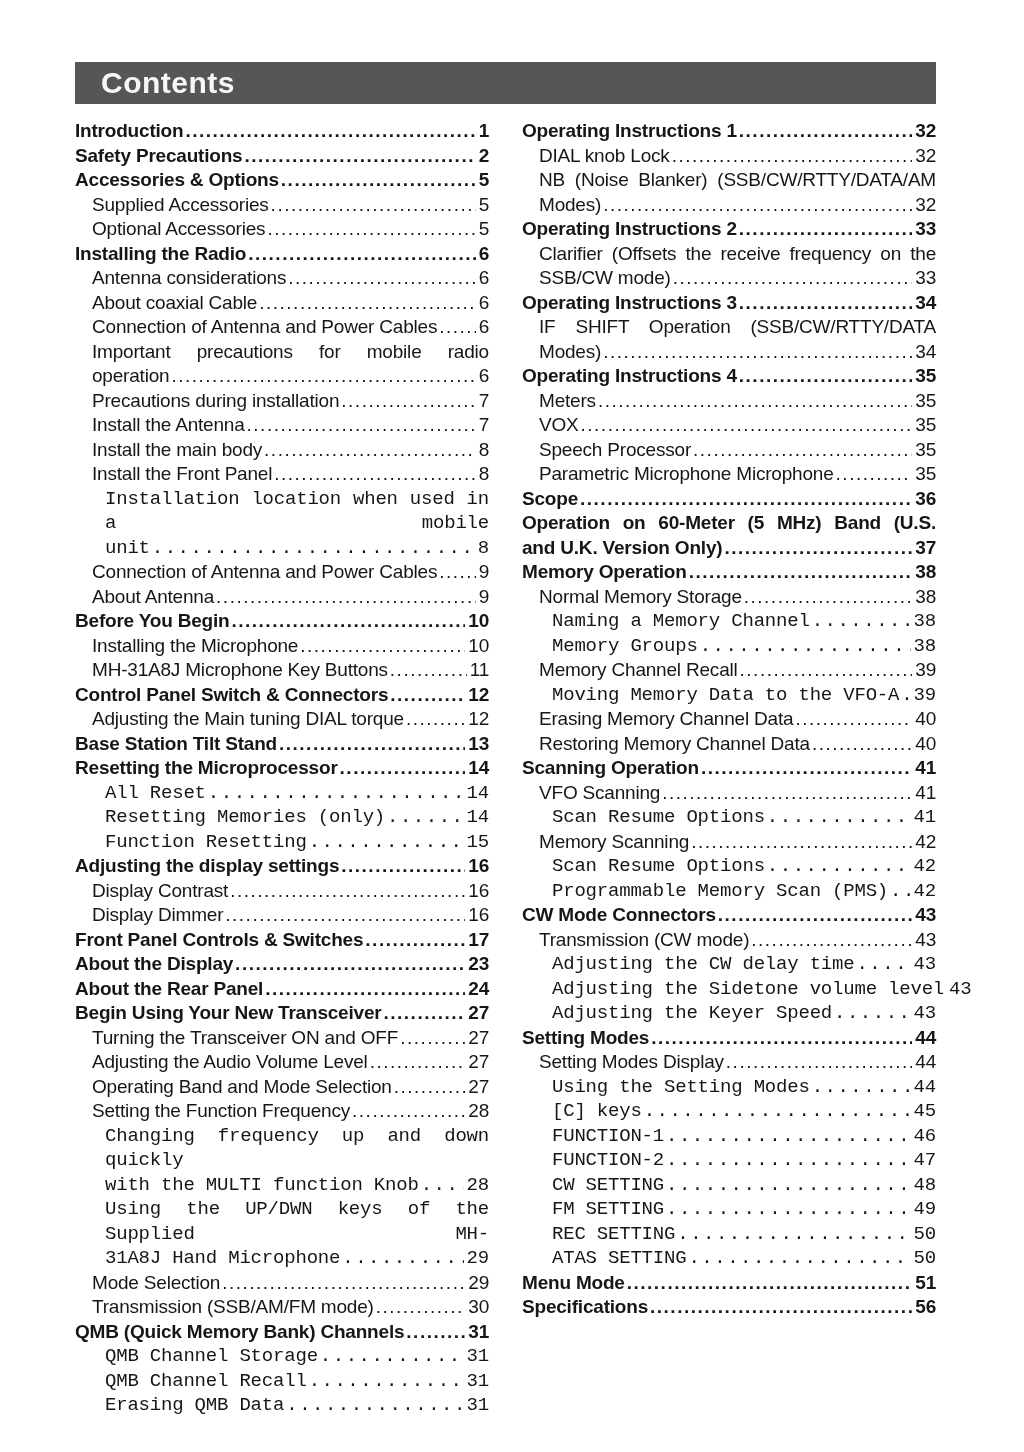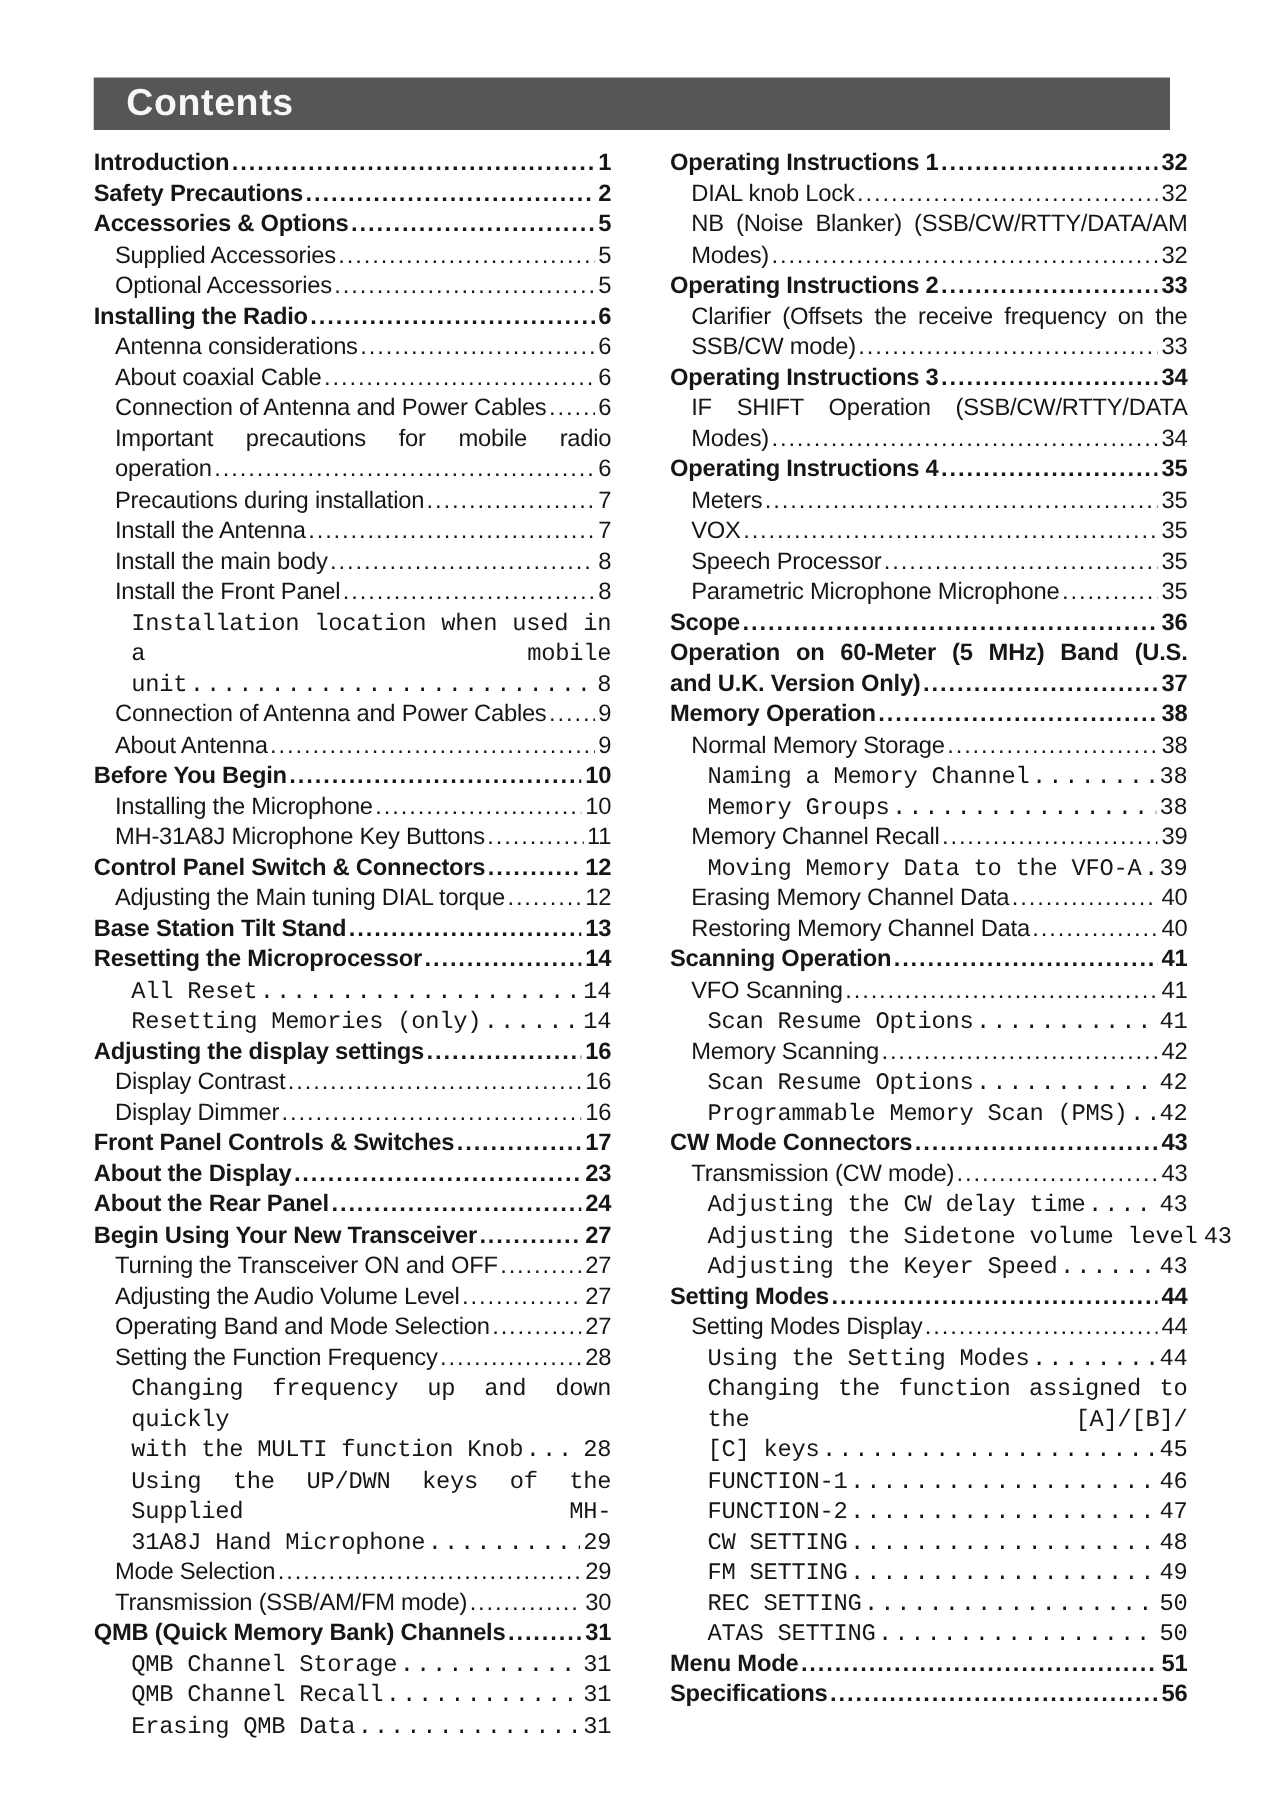--- a/index.html
+++ b/index.html
@@ -23,21 +23,21 @@
     background:var(--header-bar);
     display:flex;align-items:center;
   }
   .header-bar .title{
     color:var(--header-text);
     font-size:30px;font-weight:700;
     padding-left:26px;letter-spacing:.5px;
   }
   .columns{
     position:absolute;left:75px;top:119px;width:861px;
-    display:flex;gap:47px;
+    display:flex;gap:33px;
   }
   .col{width:414px;flex:0 0 414px;}
   .entry{font-size:19px;letter-spacing:-0.2px;}
   .entry.lvl1{padding-left:17px;}
   .entry.lvl2{padding-left:30px;font-family:Liberation Mono, monospace;}
   .entry.bold{font-weight:700;}
   .pre-line{
     line-height:24.5px;
     text-align:justify;
     text-align-last:justify;
@@ -242,20 +242,27 @@
             <span class="p">14</span>
           </div>
         </div>
         <div class="entry lvl2">
           <div class="entry-line">
             <span class="t">Resetting Memories (only)</span>
             <span class="dots"></span>
             <span class="p">14</span>
           </div>
         </div>
+        <div class="entry lvl2">
+          <div class="entry-line">
+            <span class="t">Function Resetting</span>
+            <span class="dots"></span>
+            <span class="p">15</span>
+          </div>
+        </div>
         <div class="entry lvl0 bold">
           <div class="entry-line">
             <span class="t">Adjusting the display settings</span>
             <span class="dots"></span>
             <span class="p">16</span>
           </div>
         </div>
         <div class="entry lvl1">
           <div class="entry-line">
             <span class="t">Display Contrast</span>
@@ -636,21 +643,20 @@
           </div>
         </div>
         <div class="entry lvl2">
           <div class="entry-line">
             <span class="t">Using the Setting Modes</span>
             <span class="dots"></span>
             <span class="p">44</span>
           </div>
         </div>
         <div class="entry lvl2">
-          <div class="pre-line">Changing the function assigned to the [A]/[B]/</div>
           <div class="entry-line">
             <span class="t">[C] keys</span>
             <span class="dots"></span>
             <span class="p">45</span>
           </div>
         </div>
         <div class="entry lvl2">
           <div class="entry-line">
             <span class="t">FUNCTION-1</span>
             <span class="dots"></span>

